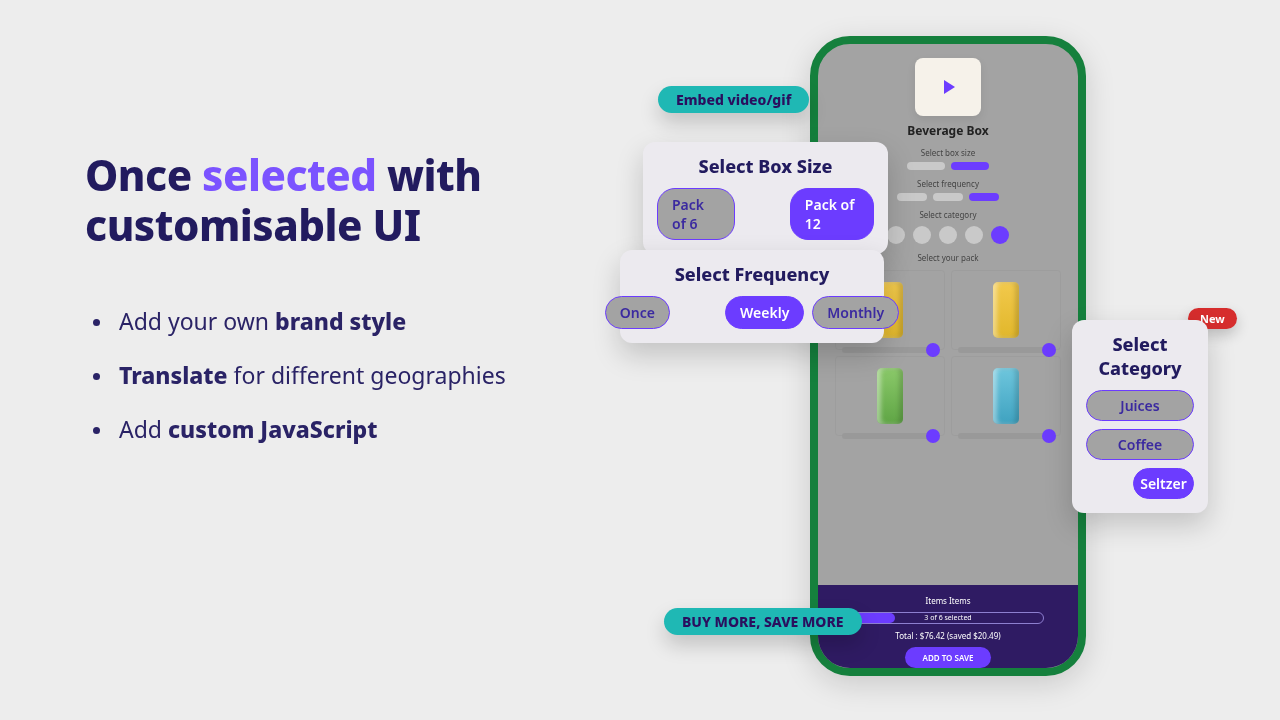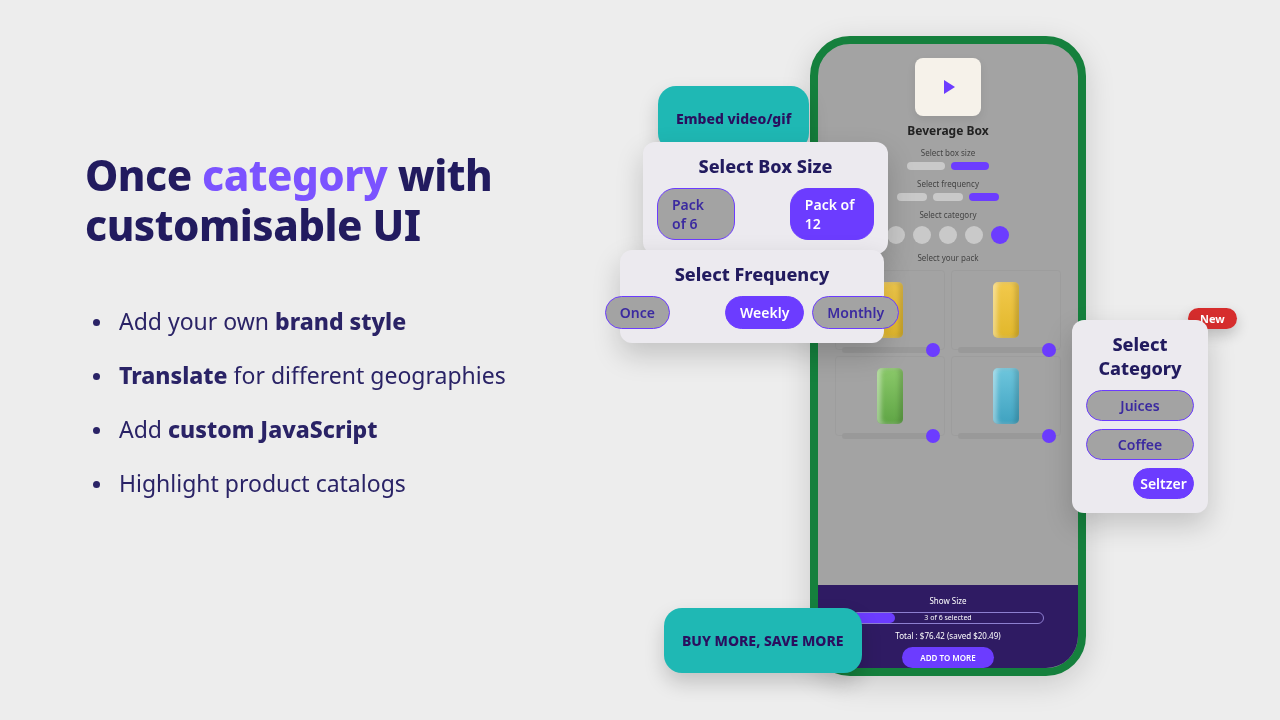--- a/index.html
+++ b/index.html
@@ -114,45 +114,44 @@
 .pill.active { background: #6c3cff; color: #fff; border-color: #6c3cff; margin-left: 47px; }
 
 .card-box { left: 643px; top: 142px; width: 245px; }
 .card-freq { left: 620px; top: 250px; width: 264px; }
 .card-cat  { left: 1072px; top: 320px; width: 136px; }
 .card-cat .stack { display:flex; flex-direction:column; gap:8px; }
 .card-cat .pill { text-align:center; padding:5px 0; font-size:14px; }
 
 .badge {
   position: absolute; border-radius: 18px;
-  font-size: 14px; font-weight: 800; padding: 23px 18px;
+  font-size: 14px; font-weight: 800; padding: 4px 18px;
   box-shadow: 0 10px 20px rgba(0,0,0,.18);
 }
 .badge.teal { background: #1fb8b4; color: #2a0f5e; }
 .b-embed { left: 658px; top: 86px; }
 .b-buy   { left: 664px; top: 608px; }
 
 .new-chip {
   position:absolute; left:1188px; top:308px;
   background:#d62d2d; color:#fff; font-size:11px; font-weight:700;
   padding:3px 12px; border-radius:11px; box-shadow: 0 6px 14px rgba(0,0,0,.2);
 }
 </style>
 </head>
 <body>
 
 <div class="left">
   <div class="headline">
-    <span>Once </span><span class="hl-purple">category</span><span> with customisable UI</span>
+    <span>Once </span><span class="hl-purple">selected</span><span> with customisable UI</span>
   </div>
   <ul class="bullets">
     <li><span>Add your own </span><b>brand style</b><span></span></li>
     <li><span></span><b>Translate</b><span> for different geographies</span></li>
     <li><span>Add </span><b>custom JavaScript</b><span></span></li>
-    <li><span>Highlight product catalogs</span><b></b><span></span></li>
   </ul>
 </div>
 
 <div class="phone">
   <div class="phone-inner">
     <div class="video-thumb">
       <svg viewBox="0 0 24 24">
           <path d="M8 5v14l11-7z" fill="#6c3cff"></path>
         </svg>
     </div>
@@ -189,27 +188,27 @@
       <div class="product">
           <div class="can green"></div>
           <div class="slider"></div>
         </div>
       <div class="product">
           <div class="can blue"></div>
           <div class="slider"></div>
         </div>
     </div>
     <div class="footer">
-      <div class="fi">Show Size</div>
+      <div class="fi">Items Items</div>
       <div class="progress">
           <div class="bar"></div>
           <div class="txt">3 of 6 selected</div>
         </div>
       <div class="fi">Total : $76.42 (saved $20.49)</div>
-      <div class="atc">ADD TO MORE</div>
+      <div class="atc">ADD TO SAVE</div>
     </div>
   </div>
 </div>
 
 <div class="badge teal b-embed">Embed video/gif</div>
 <div class="badge teal b-buy">BUY MORE, SAVE MORE</div>
 <div class="new-chip">New</div>
 
 <div class="card card-box">
   <h4>Select Box Size</h4>

